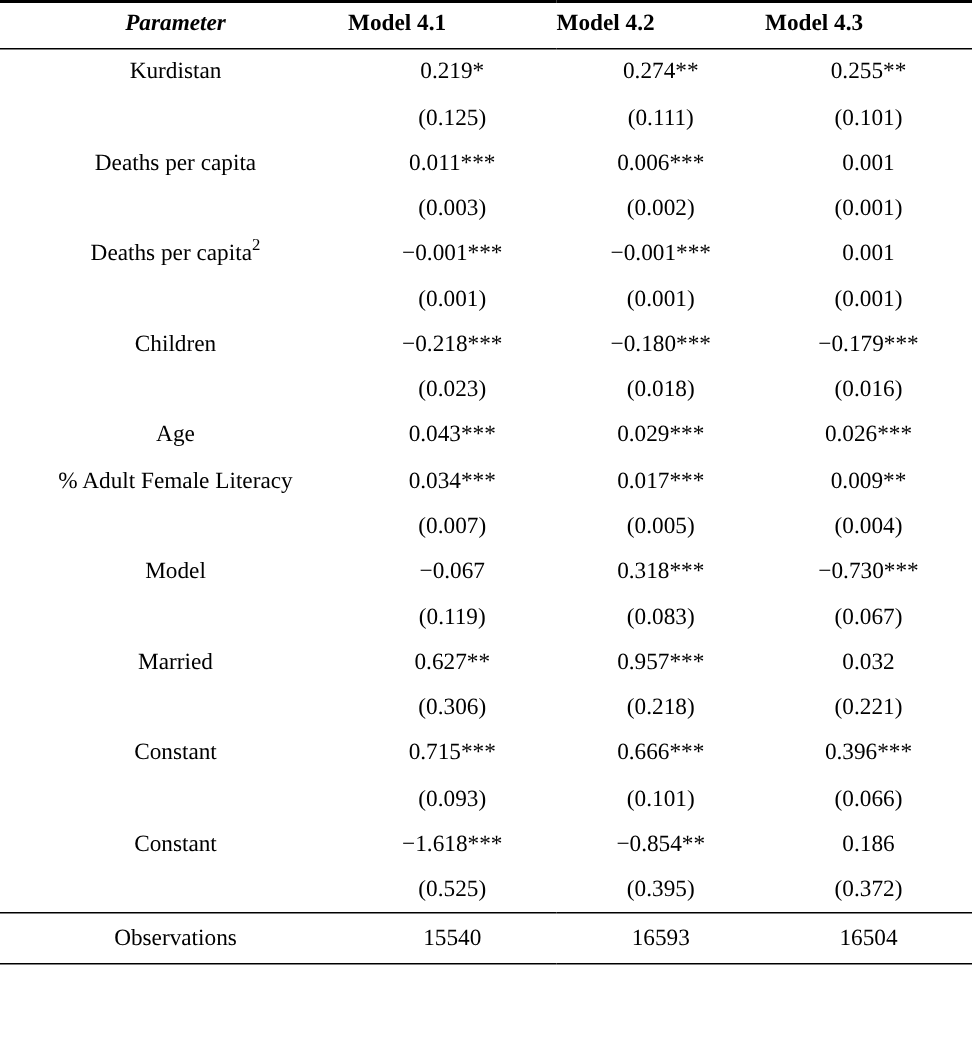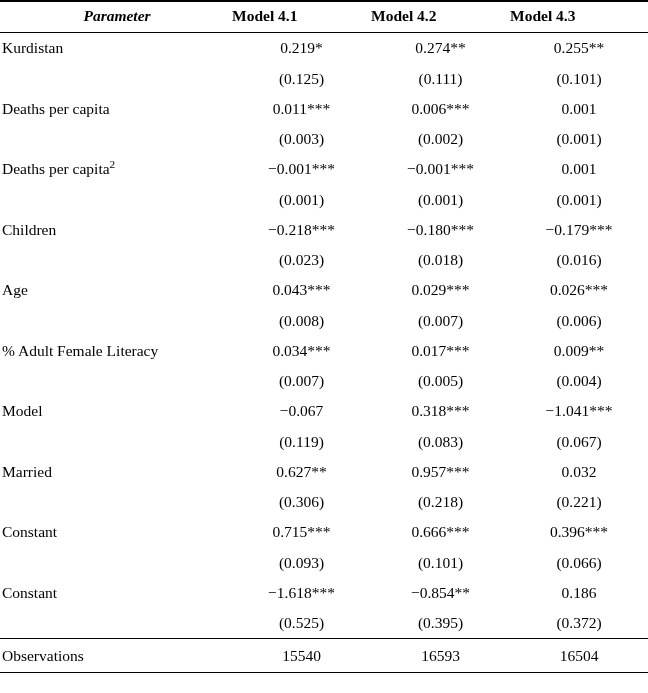--- a/index.html
+++ b/index.html
@@ -46,21 +46,21 @@
   thead tr.head-row th {
     border-top: 2.2px solid #000;
     border-bottom: 1.1px solid #000;
   }
   tbody td {
     padding: 0;
     height: 30.5px;
     vertical-align: middle;
   }
   tbody td.param {
-    text-align: left;
+    text-align: center;
     padding-left: 2px;
     white-space: nowrap;
   }
   tbody td.val {
     text-align: center;
   }
   tbody tr.se td {
     height: 30px;
   }
   tbody tr.obs-row td {
@@ -152,45 +152,39 @@
         <td class="val">(0.018)</td>
         <td class="val">(0.016)</td>
       </tr>
 
       <tr class="coef">
         <td class="param">Age</td>
         <td class="val">0.043***</td>
         <td class="val">0.029***</td>
         <td class="val">0.026***</td>
       </tr>
-      <tr class="se">
-        <td class="param"></td>
-        <td class="val">(0.008)</td>
-        <td class="val">(0.007)</td>
-        <td class="val">(0.006)</td>
-      </tr>
 
       <tr class="coef">
         <td class="param">% Adult Female Literacy</td>
         <td class="val">0.034***</td>
         <td class="val">0.017***</td>
         <td class="val">0.009**</td>
       </tr>
       <tr class="se">
         <td class="param"></td>
         <td class="val">(0.007)</td>
         <td class="val">(0.005)</td>
         <td class="val">(0.004)</td>
       </tr>
 
       <tr class="coef">
         <td class="param">Model</td>
         <td class="val">−0.067</td>
         <td class="val">0.318***</td>
-        <td class="val">−1.041***</td>
+        <td class="val">−0.730***</td>
       </tr>
       <tr class="se">
         <td class="param"></td>
         <td class="val">(0.119)</td>
         <td class="val">(0.083)</td>
         <td class="val">(0.067)</td>
       </tr>
 
       <tr class="coef">
         <td class="param">Married</td>

